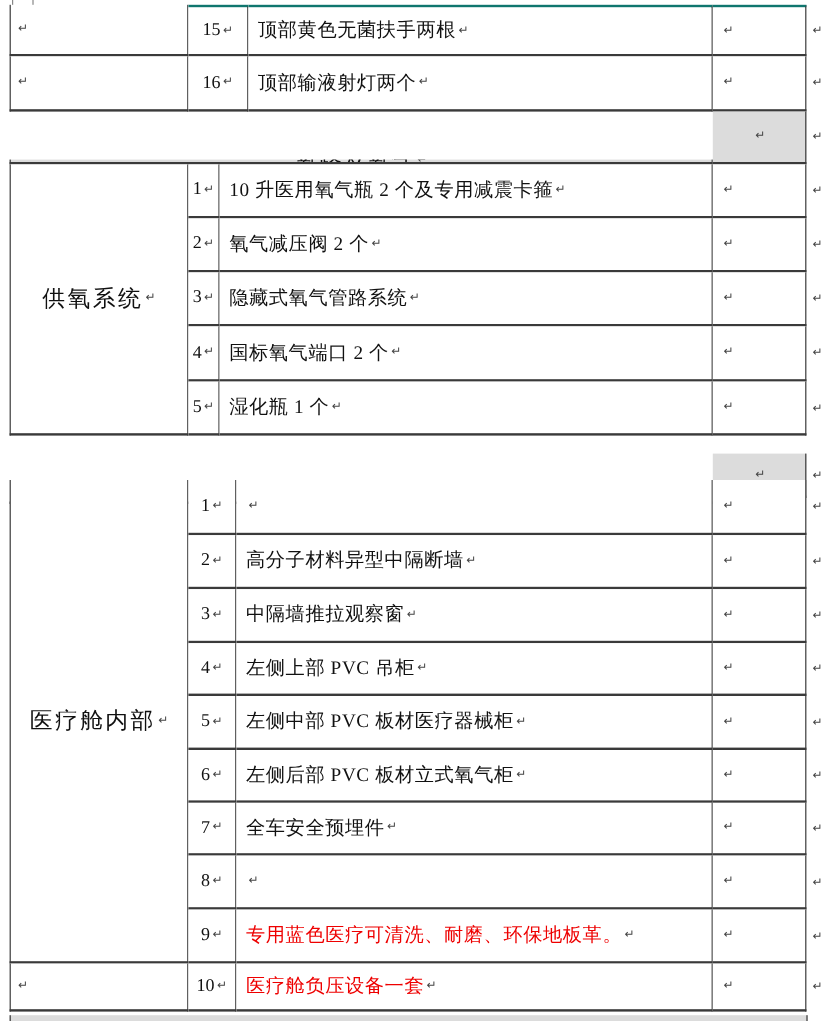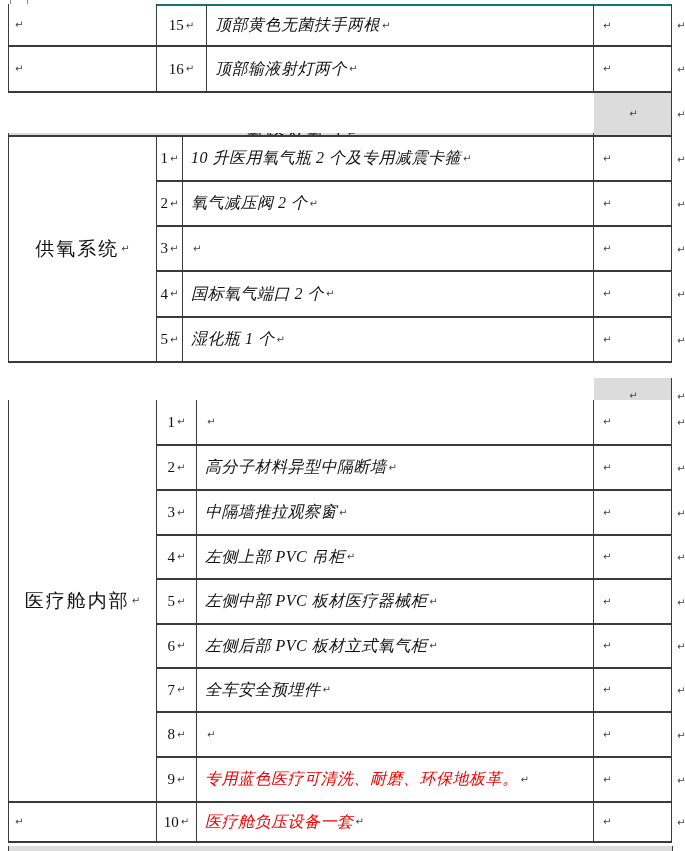--- a/index.html
+++ b/index.html
@@ -12,21 +12,21 @@
     display:flex; align-items:center;
     border-right:1px solid #3a3a3a;
     border-bottom:2px solid #3a3a3a;
     background:#ffffff;
     color:#111111;
     font-size:16px; letter-spacing:0.5px; white-space:nowrap; overflow:hidden;
   }
   .c-left  { border-left:1px solid #3a3a3a; }
   .bt      { border-top:2px solid #0f766e; }
   .outer   { border:none; background:transparent; padding-left:3px; }
-  .desc    { padding-left:8px;font-style:italic; }
+  .desc    { padding-left:8px; }
   .num     { justify-content:center; font-size:15px; letter-spacing:0; }
   .cat     { justify-content:center; font-size:19px; letter-spacing:2px;text-align:center; }
   .cempty  { padding-left:4px; }
   .c4      { padding-left:7px; }
   .hbg     { background:#dcdcdc; }
   .hcell   { justify-content:center; font-size:19px; letter-spacing:1px;margin-top:40px; }
   .hc4     { justify-content:center; padding-left:0; }
   .red     { color:#ee0000; }
 
   .pm { font-family:"DejaVu Sans",sans-serif; font-size:10px; color:#444444;
@@ -137,20 +137,21 @@
       </div>
     <div class="cell outer">
         <span class="pm">↵</span>
       </div>
 
     <div class="cell num">
         <span>3</span>
         <span class="pm">↵</span>
       </div>
     <div class="cell desc">
+        <span>隐藏式氧气管路系统</span>
         <span class="pm">↵</span>
       </div>
     <div class="cell c4">
         <span class="pm">↵</span>
       </div>
     <div class="cell outer">
         <span class="pm">↵</span>
       </div>
 
     <div class="cell num">

